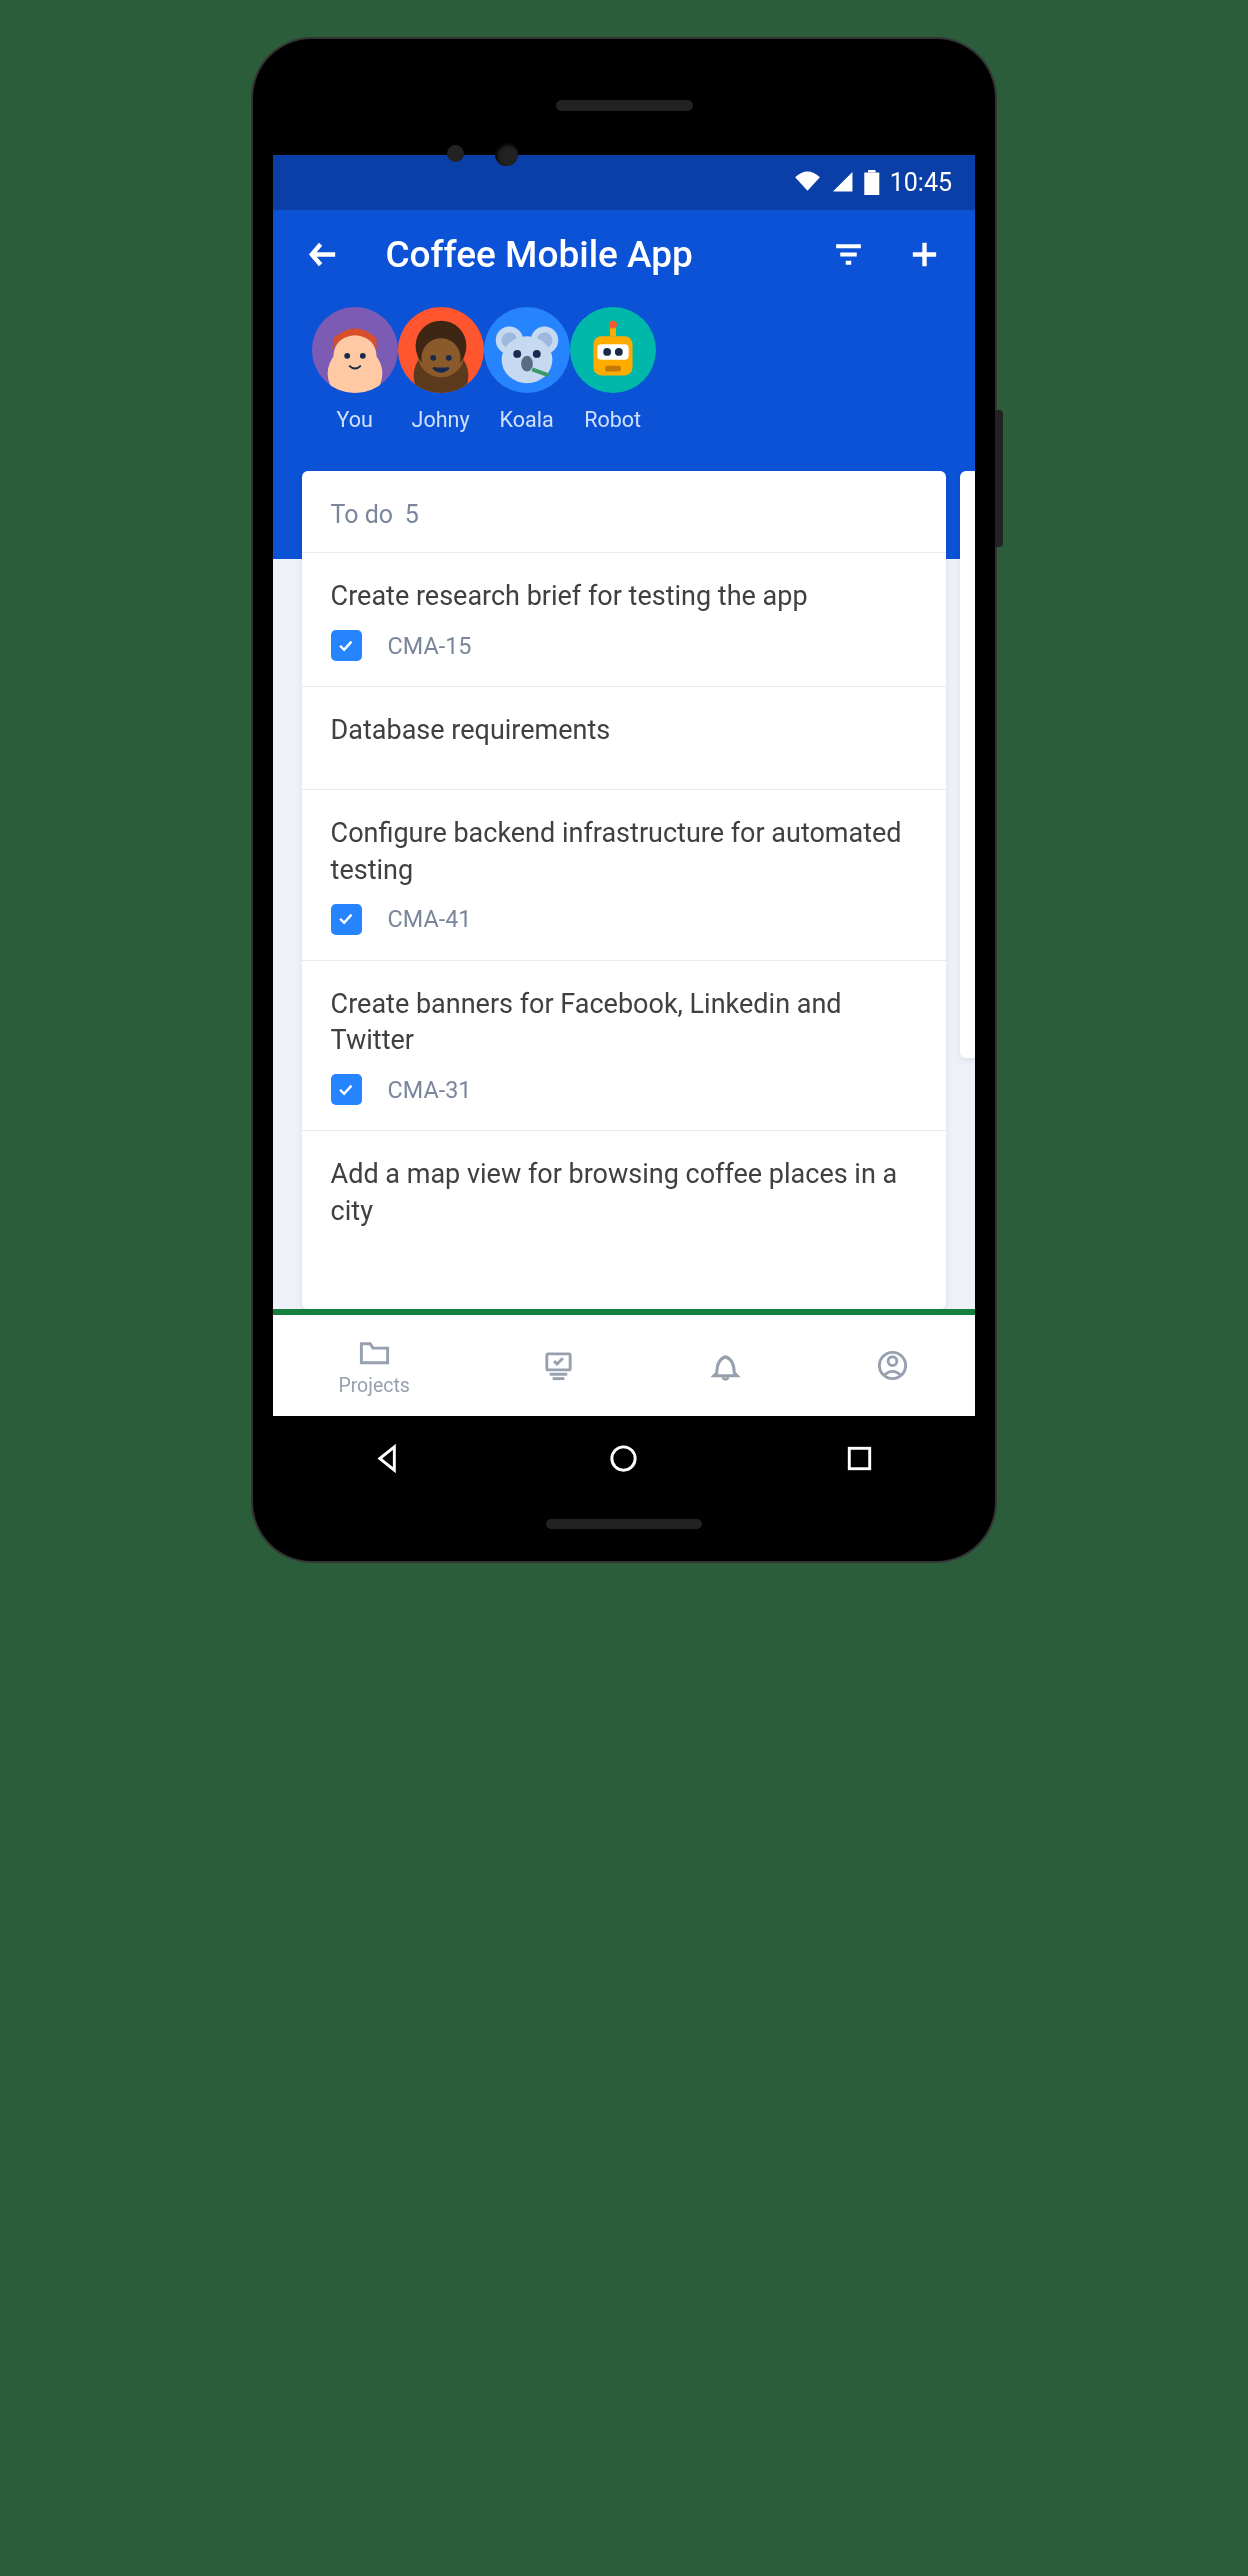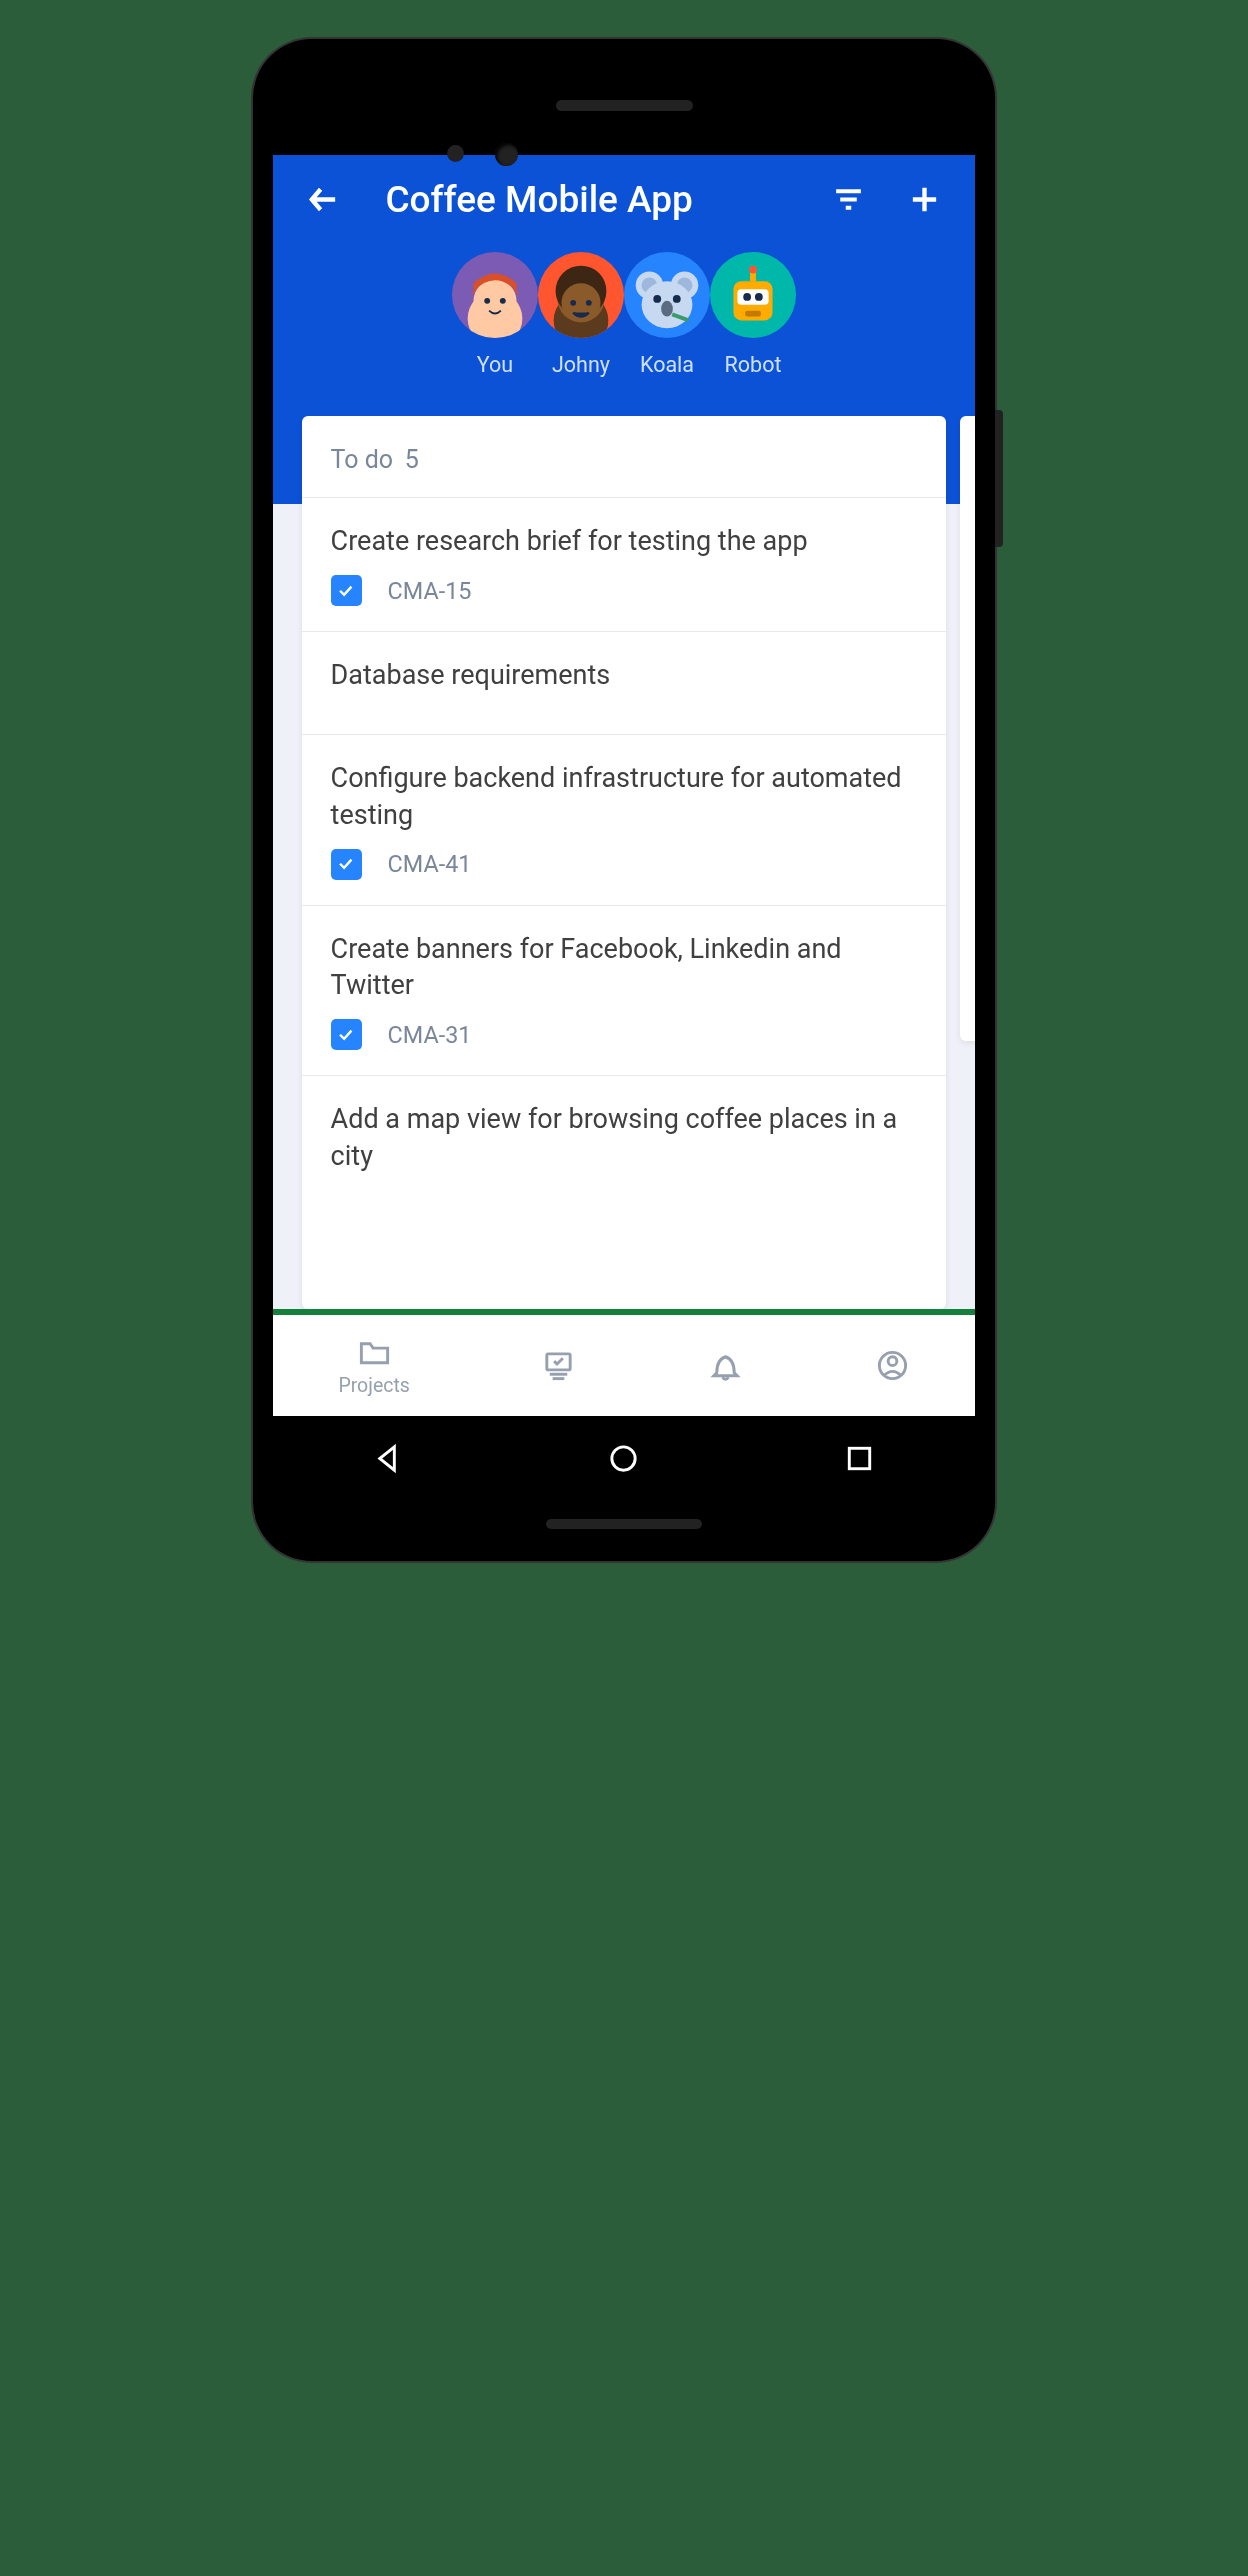--- a/index.html
+++ b/index.html
@@ -25,21 +25,21 @@
     height: 55px; background: #0b3fa8; display: flex; justify-content: flex-end; align-items: center;
     padding: 0 23.4px; gap: 9.8px; color: #fff; font-size: 25px; font-weight: 400;
   }
   .status-bar svg { fill: #fff; }
   .app-bar {
     background: #0c52d6; padding: 21.5px 27px 0 27px; display: flex; align-items: center; gap: 29px;
   }
   .app-bar .title { flex: 1; color: #fff; font-size: 37px; font-weight: 500; padding-left: 9.8px; }
   .icon-btn { width: 47px; height: 47px; display: flex; align-items: center; justify-content: center; cursor: pointer; }
   .icon-btn svg { stroke: #fff; fill: none; stroke-width: 3; }
-  .avatars { background: #0c52d6; display: flex; justify-content: center; padding: 29px 39px 39px 39px; }
+  .avatars { background: #0c52d6; display: flex; justify-content: flex-start; padding: 29px 39px 39px 39px; }
   .avatar-item { display: flex; flex-direction: column; align-items: center; gap: 13.7px; cursor: pointer; }
   .avatar-circle { width: 86px; height: 86px; border-radius: 50%; display: flex; align-items: center; justify-content: center; overflow: hidden; }
   .avatar-label { color: #cfe0ff; font-size: 21.5px; }
   .board-area { flex: 1; background: #0c52d6; padding: 0 29px; overflow: hidden; position: relative; }
   .board-bg { background: #eef1f7; position: absolute; inset: 0; top: 88px; }
   .column {
     background: #fff; border-radius: 5.9px; margin: 0 0 0 0; box-shadow: 0 2px 5.9px rgba(0,0,0,0.08);
     position: relative; z-index: 2; height: 100%; overflow: hidden;
     display: flex; flex-direction: column;
   }
@@ -83,20 +83,33 @@
 <div class="phone">
   <div class="phone-inner">
     <div class="top-hardware">
       <div class="speaker"></div>
       <div class="cam"></div>
         <div class="cam2"></div>
     </div>
 
     <div class="screen">
 
+      <div class="status-bar">
+        <svg width="27" height="23.4" viewBox="0 0 24 20">
+            <path d="M1 6 Q12 -4 23 6 L12 18 Z"></path>
+          </svg>
+        <svg width="23.4" height="23.4" viewBox="0 0 24 24">
+            <path d="M2 22 L22 2 L22 22 Z"></path>
+          </svg>
+        <svg width="15.6" height="25" viewBox="0 0 12 20">
+            <rect x="0" y="2" width="12" height="18"></rect>
+            <rect x="3" y="0" width="6" height="2"></rect>
+          </svg>
+        <span>10:45</span>
+      </div>
 
       <div class="app-bar">
         <div class="icon-btn">
           <svg width="35" height="35" viewBox="0 0 24 24">
               <path d="M20 12 H4 M10 5 L4 12 L10 19"></path>
             </svg>
         </div>
         <div class="title">Coffee Mobile App</div>
         <div class="icon-btn">
           <svg width="33" height="33" viewBox="0 0 24 24">

